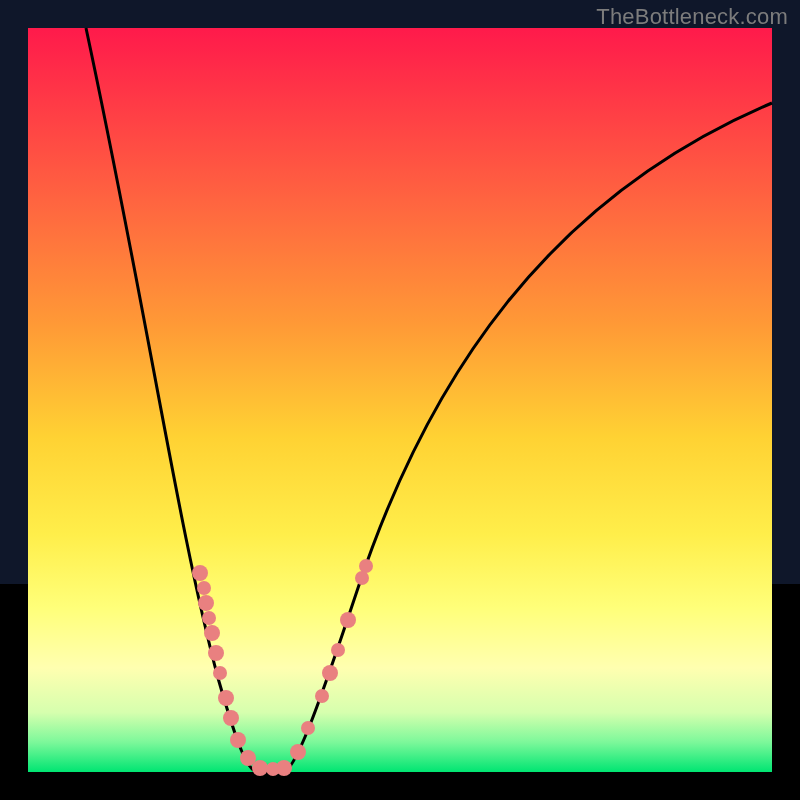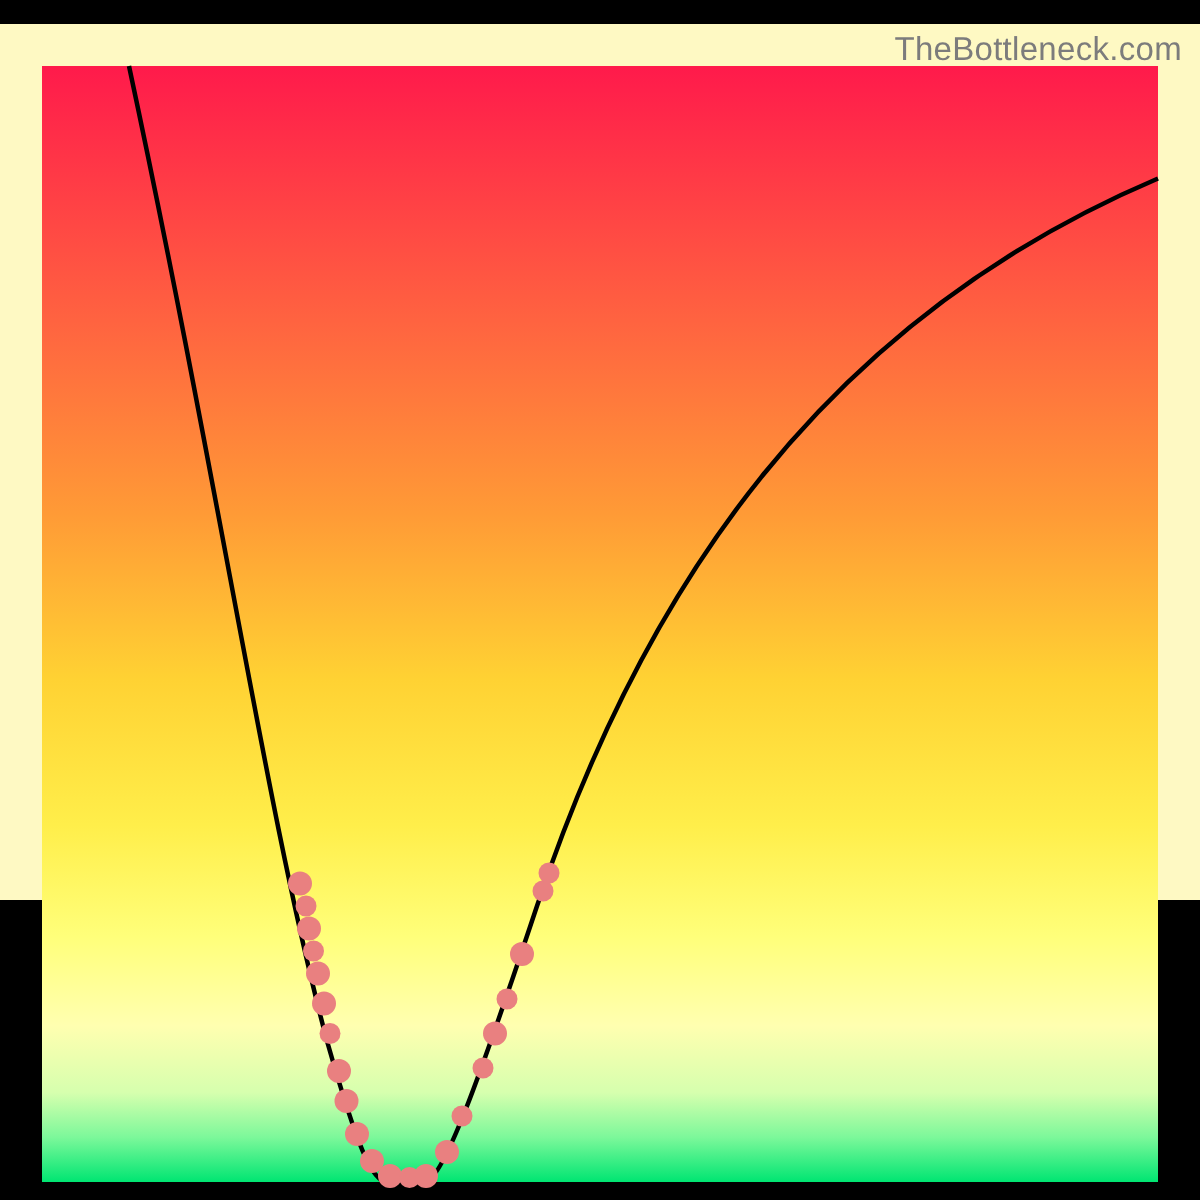--- a/index.html
+++ b/index.html
@@ -7,24 +7,24 @@
     padding: 0;
     width: 800px;
     height: 800px;
     background: #000;
     overflow: hidden;
     font-family: Arial, Helvetica, sans-serif;
   }
   .frame {
     position: absolute;
     left: 0;
-    top: 16px;
+    top: 0;
     width: 800px;
     height: 584px;
-    background: #fef9c3;
+    background: #0f172a;
   }
   .plot {
     position: absolute;
     left: 28px;
     top: 28px;
     width: 744px;
     height: 744px;
     background: linear-gradient(to bottom,
       #ff1a4b 0%,
       #ff3a46 10%,

